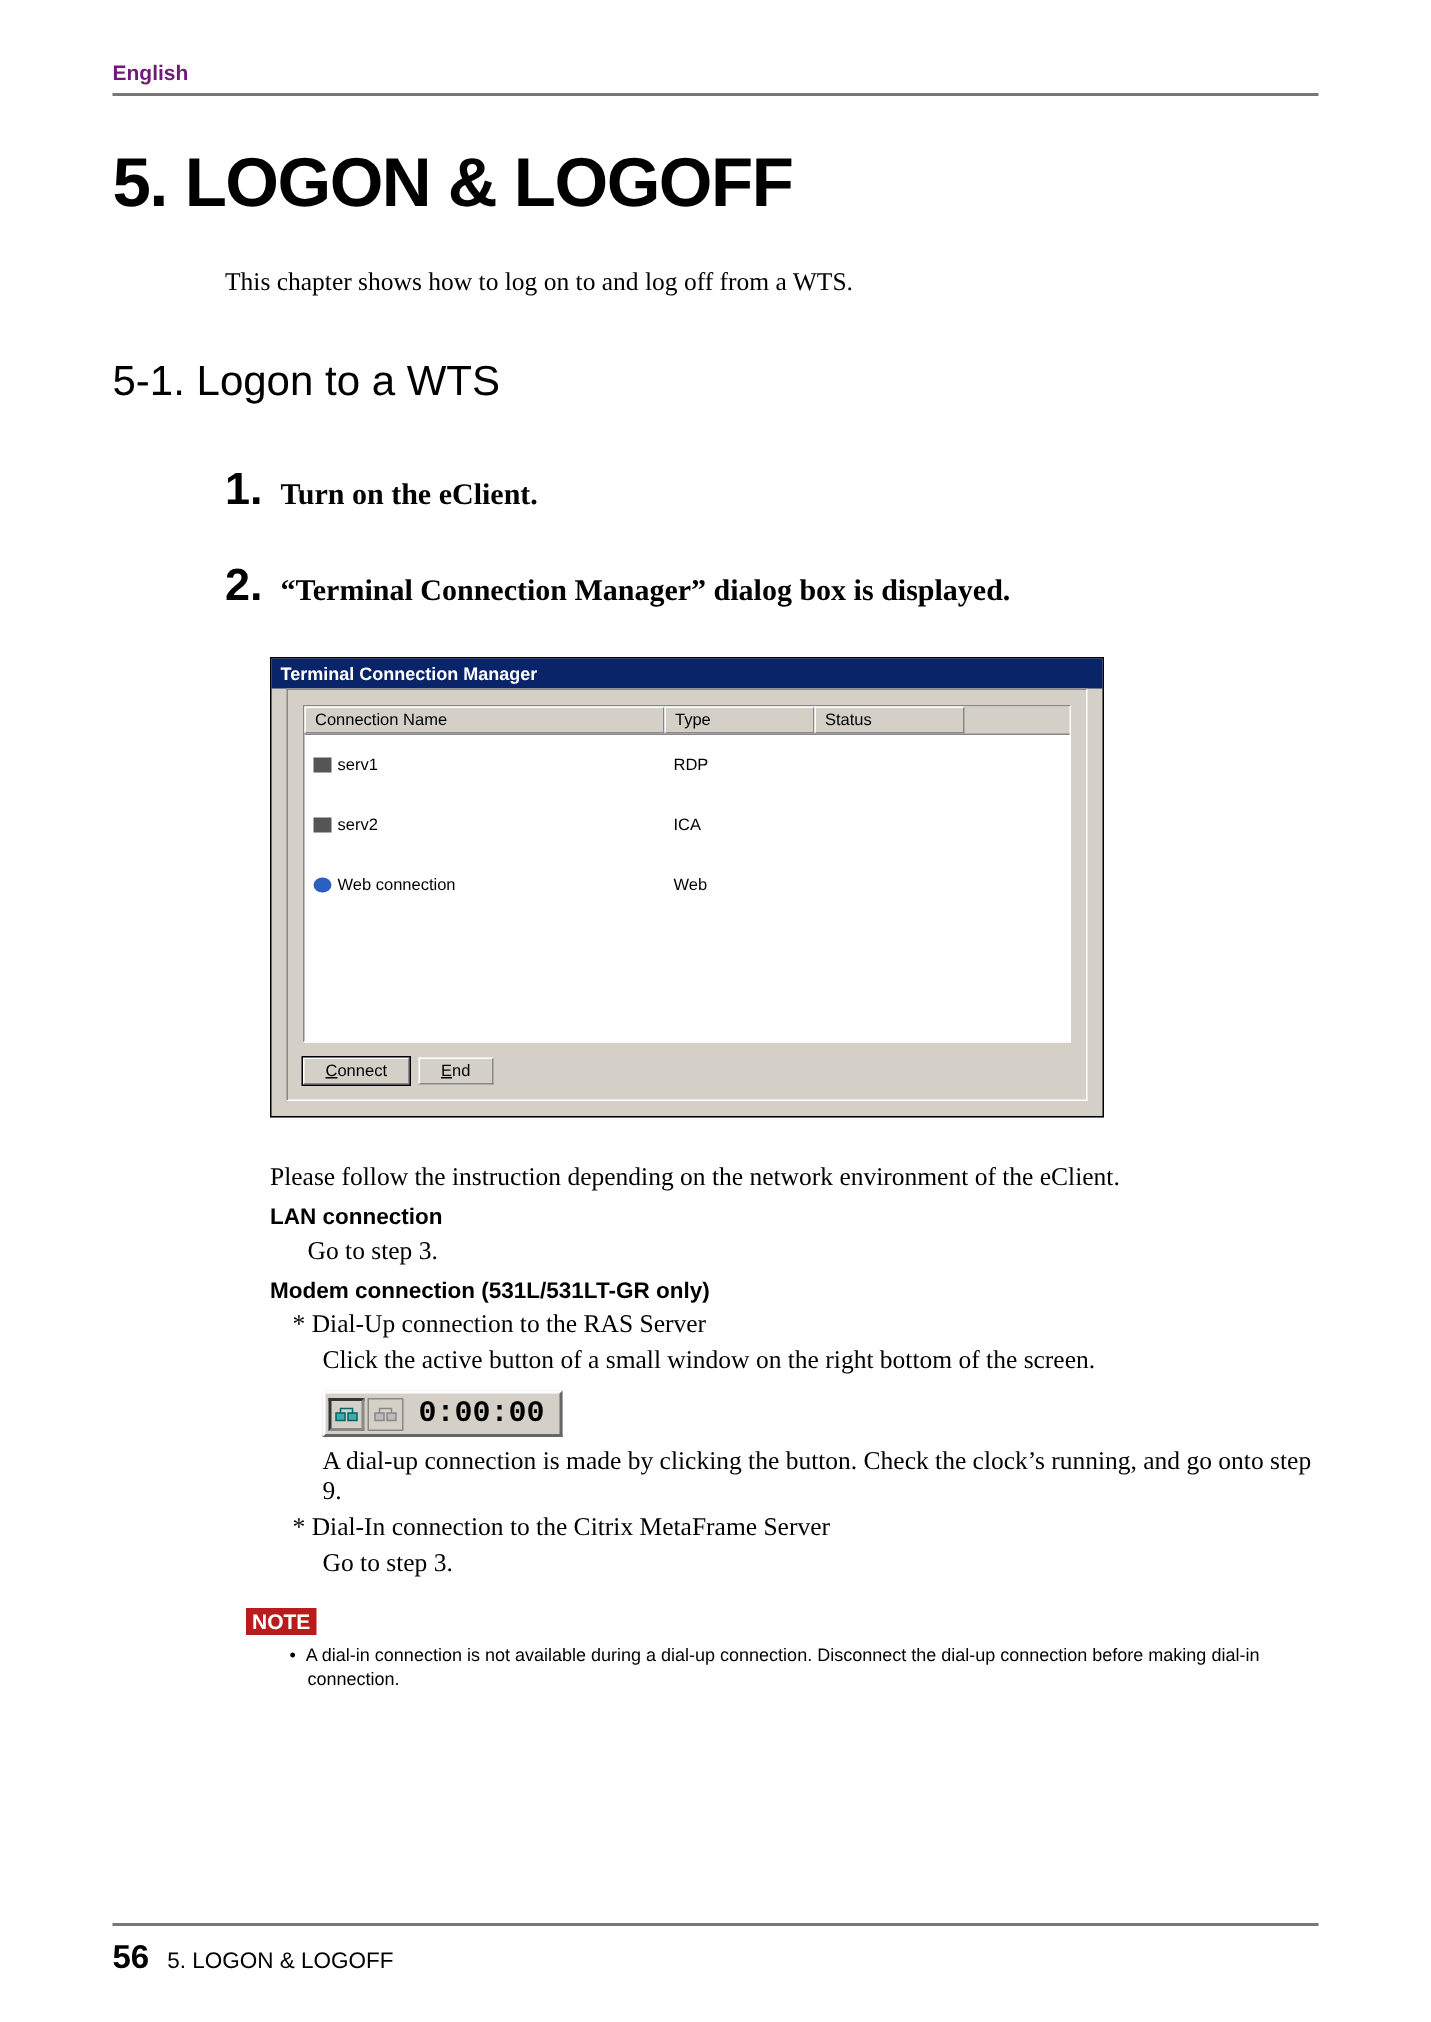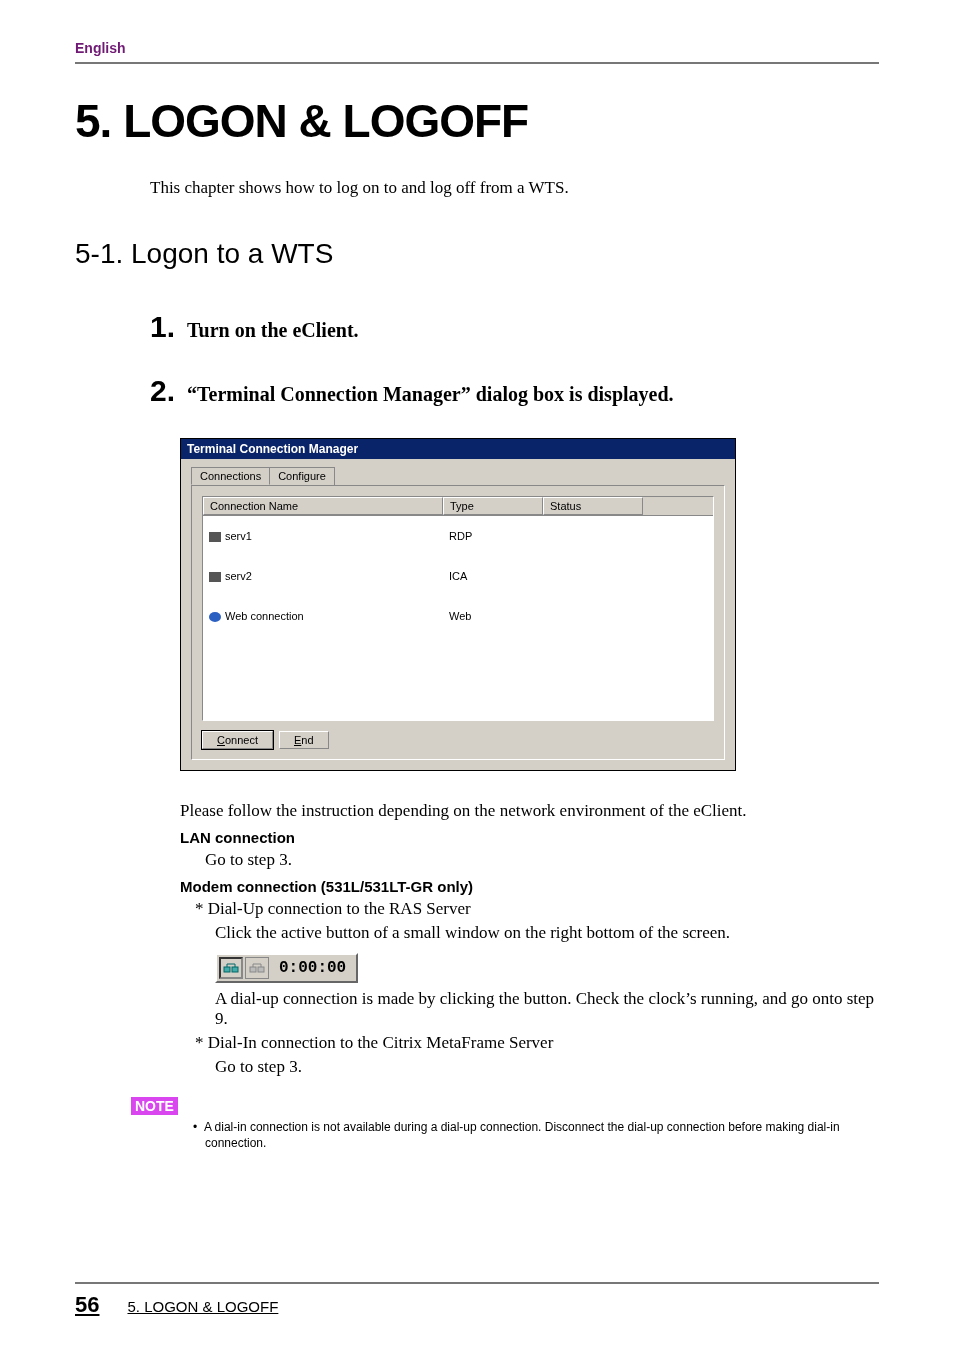--- a/index.html
+++ b/index.html
@@ -214,33 +214,33 @@
       align-items: center;
       justify-content: center;
       font-size: 14px;
     }
     .tray-icon.active {
       border: 2px inset #888;
     }
     .tray-icon svg { width: 16px; height: 16px; }
     .tray-time {
       font-family: 'Courier New', monospace;
-      font-size: 16px;
+      font-size: 20px;
       font-weight: bold;
       padding: 0 8px;
       background: #d4d0c8;
     }
     .note-tag {
       display: inline-block;
-      background: #d946ef;
+      background: #b91c1c;
       color: #fff;
       font-weight: bold;
       font-size: 14px;
       padding: 1px 4px;
-      margin-left: 56px;
+      margin-left: 89px;
       margin-top: 16px;
     }
     .note-bullet {
       font-family: Arial, sans-serif;
       font-size: 12px;
       margin-left: 118px;
       text-indent: -12px;
       padding-left: 12px;
       margin-top: 4px;
       line-height: 1.35;
@@ -252,22 +252,21 @@
       right: 75px;
     }
     .footer-divider {
       border: none;
       border-top: 2px solid #777;
       margin-bottom: 8px;
     }
     .footer-row {
       display: flex;
       align-items: baseline;
-      gap: 28px;
-      text-decoration: underline;
+      gap: 12px;
     }
     .page-num {
       font-size: 22px;
       font-weight: bold;
     }
     .footer-text {
       font-size: 15px;
     }
   </style>
 </head>
@@ -290,24 +289,20 @@
 </div>
 
 <div class="step">
   <span class="step-num">2.</span>
   <span class="step-text">“Terminal Connection Manager” dialog box is displayed.</span>
 </div>
 
 
 <div class="screenshot">
   <div class="titlebar">Terminal Connection Manager</div>
-  <div class="tabs">
-    <div class="tab active">Connections</div>
-    <div class="tab">Configure</div>
-  </div>
   <div class="panel">
     <div class="listview">
       <div class="listhead">
         <div class="col-name">Connection Name</div>
         <div class="col-type">Type</div>
         <div class="col-status">Status</div>
       </div>
       <div class="listrow">
         <div class="col-name"><span class="ico"></span><span>serv1</span></div>
         <div class="col-type">RDP</div>

